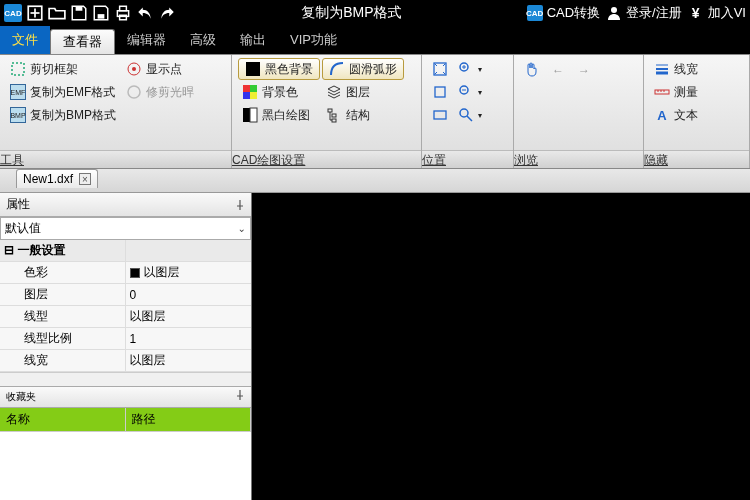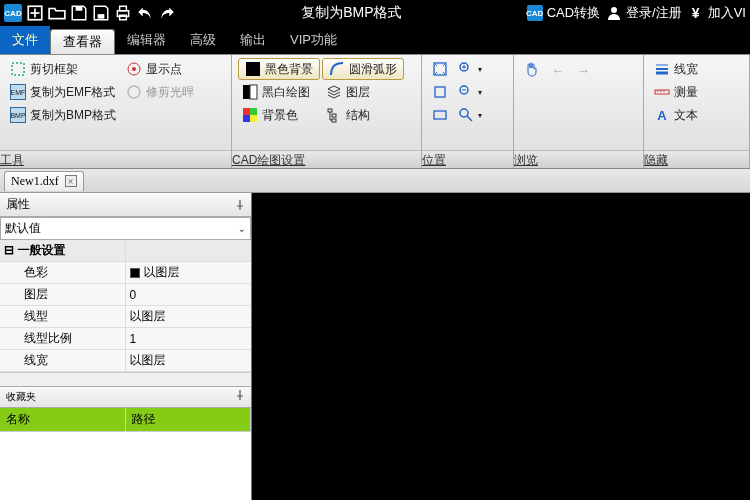--- a/index.html
+++ b/index.html
@@ -7,32 +7,32 @@
   .titlebar { background: #000; height: 26px; display: flex; align-items: center; color: #fff; }
   .tb-left { display: flex; align-items: center; gap: 4px; padding: 0 4px; height: 100%; }
   .tb-icon { width: 18px; height: 18px; display: flex; align-items: center; justify-content: center; fill: #fff; }
   .tb-icon.cad { background: #1b88d6; border-radius: 2px; font-size: 8px; font-weight: bold; color: #fff; }
   .tb-title { flex: 1; text-align: center; color: #fff; font-size: 14px; }
   .tb-right { display: flex; align-items: center; gap: 6px; padding: 0 4px; height: 100%; }
   .tb-rbtn { display: flex; align-items: center; gap: 4px; color: #fff; font-size: 13px; }
   .tb-rbtn .ic { width: 16px; height: 16px; display: flex; align-items: center; justify-content: center; }
   .menubar { background: #000; height: 28px; display: flex; align-items: stretch; color: #fff; }
   .menu-item { padding: 0 12px; display: flex; align-items: center; color: #ccc; font-size: 13px; cursor: pointer; }
-  .menu-item.active-file { background: #0a66c2; color: #fef9c3; }
+  .menu-item.active-file { background: #0a66c2; color: #fde047; }
   .menu-item.active-tab { background: linear-gradient(#fcfcfc,#e5e5e5); color: #000; border: 1px solid #777; border-bottom: none; border-radius: 3px 3px 0 0; margin-top: 3px; }
   .ribbon { background: linear-gradient(#f6f6f6,#dcdcdc); height: 115px; display: flex; border-bottom: 1px solid #888; border-top: 1px solid #888; }
   .rgroup { border-right: 1px solid #aaa; display: flex; flex-direction: column; }
   .rgroup-body { flex: 1; display: flex; gap: 2px; padding: 3px 6px; align-items: flex-start; }
   .rgroup-title { text-align: left; font-size: 12px; color: #333; background: linear-gradient(#e9e9e9,#d0d0d0); height: 18px; line-height: 18px; border-top: 1px solid #bbb; text-decoration: underline; }
   .rbtn { display: flex; align-items: center; gap: 4px; padding: 2px 4px; font-size: 12px; color: #222; white-space: nowrap; cursor: pointer; height: 22px; }
   .rbtn.disabled { color: #999; }
   .rbtn .ic { width: 16px; height: 16px; display: flex; align-items: center; justify-content: center; }
   .rcol { display: flex; flex-direction: column; gap: 1px; }
   .rbtn.boxed { background: linear-gradient(#fff,#f0e6c0); border: 1px solid #b89b3e; border-radius: 3px; padding: 2px 6px; }
-  .tabs-strip { background: linear-gradient(#e8e8e8,#d6d6d6); height: 24px; display: flex; align-items: center; padding: 0 4px; border-bottom: 1px solid #999; font-family: Liberation Serif, serif; }
+  .tabs-strip { background: linear-gradient(#e8e8e8,#d6d6d6); height: 24px; display: flex; align-items: flex-start; padding: 0 16px; border-bottom: 1px solid #999; }
   .doc-tab { background: linear-gradient(#fff,#eaeaea); border: 1px solid #999; border-bottom: none; border-radius: 3px 3px 0 0; padding: 2px 6px; display: flex; align-items: center; gap: 6px; font-size: 12px; }
   .doc-tab .x { width: 12px; height: 12px; border: 1px solid #777; display: flex; align-items: center; justify-content: center; font-size: 10px; color: #555; background: #eee; }
   .workspace { display: flex; height: calc(500px - 26px - 28px - 92px - 24px); }
   .sidepanel { width: 252px; background: #84cc16; display: flex; flex-direction: column; border-right: 1px solid #777; }
   .panel-header { background: linear-gradient(#fafafa,#e4e4e4); border-bottom: 1px solid #aaa; padding: 3px 6px; display: flex; align-items: center; justify-content: space-between; font-size: 12px; }
   .combo { border: 1px solid #aaa; background: #fff; padding: 2px 4px; display: flex; justify-content: space-between; align-items: center; font-size: 12px; margin: 0; }
   .combo .chev { font-size: 10px; color: #444; }
   .grid { background: #f7f7f7; }
   .grow { display: flex; border-bottom: 1px solid #ddd; font-size: 12px; }
   .grow.section { background: #eaeaea; font-weight: bold; }
@@ -178,36 +178,36 @@
             <span class="ic">
               <svg viewBox="0 0 16 16">
                 <rect x="1" y="1" width="14" height="14" fill="#000"></rect>
               </svg>
             </span>
             <span>黑色背景</span>
           </div>
         <div class="rbtn">
             <span class="ic">
               <svg viewBox="0 0 16 16">
-                <rect x="1" y="1" width="7" height="14" fill="#000"></rect>
-                <rect x="8" y="1" width="7" height="14" fill="#fff" stroke="#333"></rect>
-              </svg>
-            </span>
-            <span>黑白绘图</span>
-          </div>
-        <div class="rbtn">
-            <span class="ic">
-              <svg viewBox="0 0 16 16">
                 <rect x="1" y="1" width="7" height="7" fill="#e33"></rect>
                 <rect x="8" y="1" width="7" height="7" fill="#3c3"></rect>
                 <rect x="1" y="8" width="7" height="7" fill="#33e"></rect>
                 <rect x="8" y="8" width="7" height="7" fill="#ee3"></rect>
               </svg>
             </span>
             <span>背景色</span>
+          </div>
+        <div class="rbtn">
+            <span class="ic">
+              <svg viewBox="0 0 16 16">
+                <rect x="1" y="1" width="7" height="14" fill="#000"></rect>
+                <rect x="8" y="1" width="7" height="14" fill="#fff" stroke="#333"></rect>
+              </svg>
+            </span>
+            <span>黑白绘图</span>
           </div>
       </div>
       <div class="rcol">
         <div class="rbtn boxed">
             <span class="ic">
               <svg viewBox="0 0 16 16">
                 <path d="M2 14 Q2 2 14 2" fill="none" stroke="#26c" stroke-width="2"></path>
               </svg>
             </span>
             <span>圆滑弧形</span>

